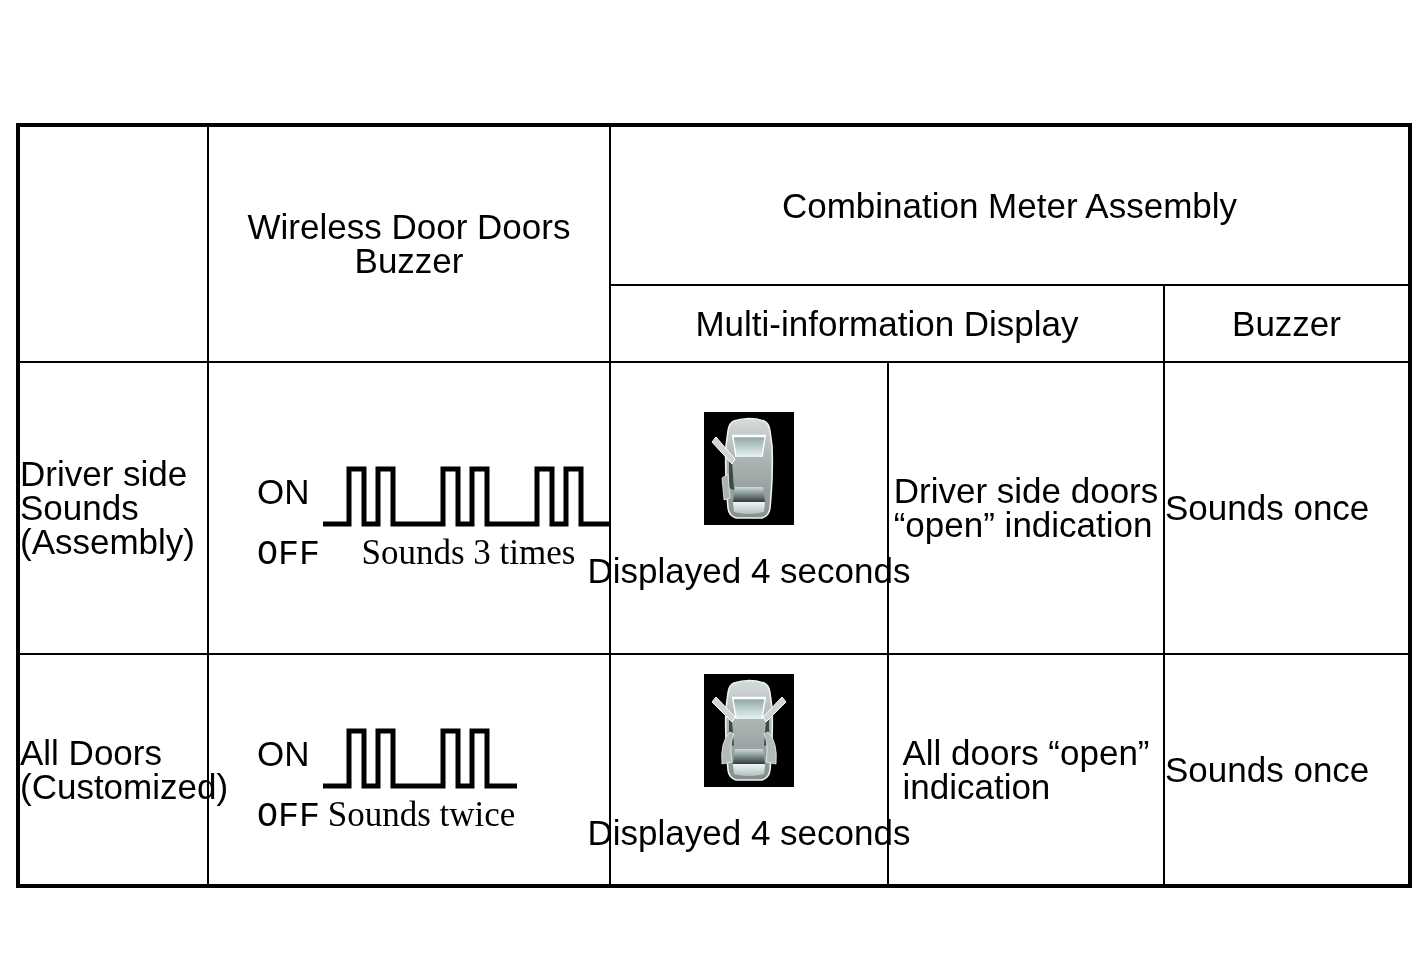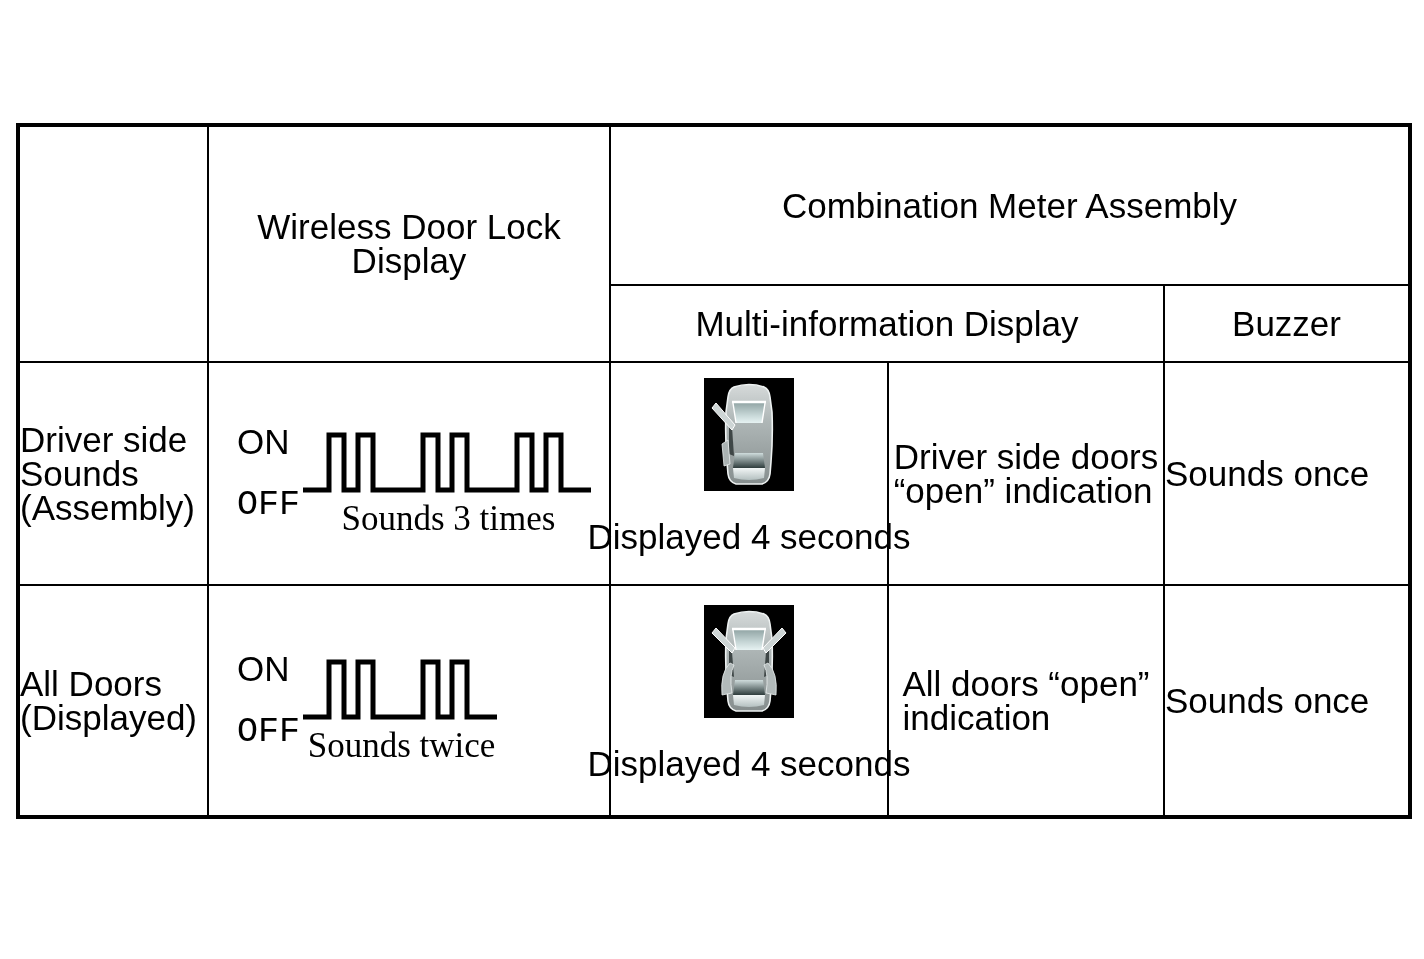--- a/index.html
+++ b/index.html
@@ -31,21 +31,21 @@
     line-height: 34px;
   }
   td.hdr { text-align: center; font-size: 28px; }
 
   
   td.row-label { padding-left: 26px; }
   .label-line { white-space: nowrap; }
 
   
   td.wave-cell { vertical-align: middle; }
-  .wave-block { display: flex; align-items: center; padding-left: 28px; }
+  .wave-block { display: flex; align-items: flex-end; padding-left: 28px; margin-left: 20px; }
   .wave-labels { display: flex; flex-direction: column; width: 66px; flex: none; }
   .wave-on  { line-height: 30px; }
   .wave-off { line-height: 30px; margin-top: 33px; font-family: Liberation Mono, monospace; }
   .wave-main { display: flex; flex-direction: column; }
   .wave-svg { margin-top: 16px; display: block; }
   .wave-caption { text-align: center; margin-top: 4px; white-space: nowrap; font-family: Liberation Serif, serif; }
 
   
   td.display-cell { vertical-align: middle; }
   .display-inner {
@@ -75,30 +75,30 @@
       <col style="width:190px">
       <col style="width:402px">
       <col style="width:278px">
       <col style="width:276px">
       <col style="width:246px">
     </colgroup>
 
     <tbody>
         <tr style="height:160px">
       <td rowspan="2"></td>
-      <td rowspan="2" class="hdr">Wireless Door Lock Display</td>
+      <td rowspan="2" class="hdr">Wireless Door Doors Buzzer</td>
       <td colspan="3" class="hdr">Combination Meter Assembly</td>
     </tr>
 
     <tr style="height:77px">
       <td colspan="2" class="hdr">Multi-information Display</td>
       <td class="hdr">Buzzer</td>
     </tr>
 
-    <tr style="height:223px">
+    <tr style="height:292px">
       <td class="row-label">
         <div class="label-line">Driver side</div>
         <div class="label-line">Sounds</div>
         <div class="label-line">(Assembly)</div>
       </td>
       <td class="wave-cell">
         <div class="wave-block">
           <div class="wave-labels">
             <span class="wave-on">ON</span>
             <span class="wave-off">OFF</span>
@@ -159,21 +159,21 @@
           <div>Driver side doors</div>
           <div>“open” indication</div>
         </div>
       </td>
       <td class="buzzer-cell">Sounds once</td>
     </tr>
 
     <tr style="height:232px">
       <td class="row-label">
         <div class="label-line">All Doors</div>
-        <div class="label-line">(Displayed)</div>
+        <div class="label-line">(Customized)</div>
       </td>
       <td class="wave-cell">
         <div class="wave-block">
           <div class="wave-labels">
             <span class="wave-on">ON</span>
             <span class="wave-off">OFF</span>
           </div>
           <div class="wave-main">
             <svg class="wave-svg" xmlns="http://www.w3.org/2000/svg" width="197" height="70" viewBox="0 0 197 70">
                   <polyline points="0,62 26,62 26,7 41,7 41,62 55,62 55,7 70,7 70,62 120,62 120,7 135,7 135,62 149,62 149,7 164,7 164,62 194,62" fill="none" stroke="#000000" stroke-width="5" stroke-linejoin="miter"></polyline>

